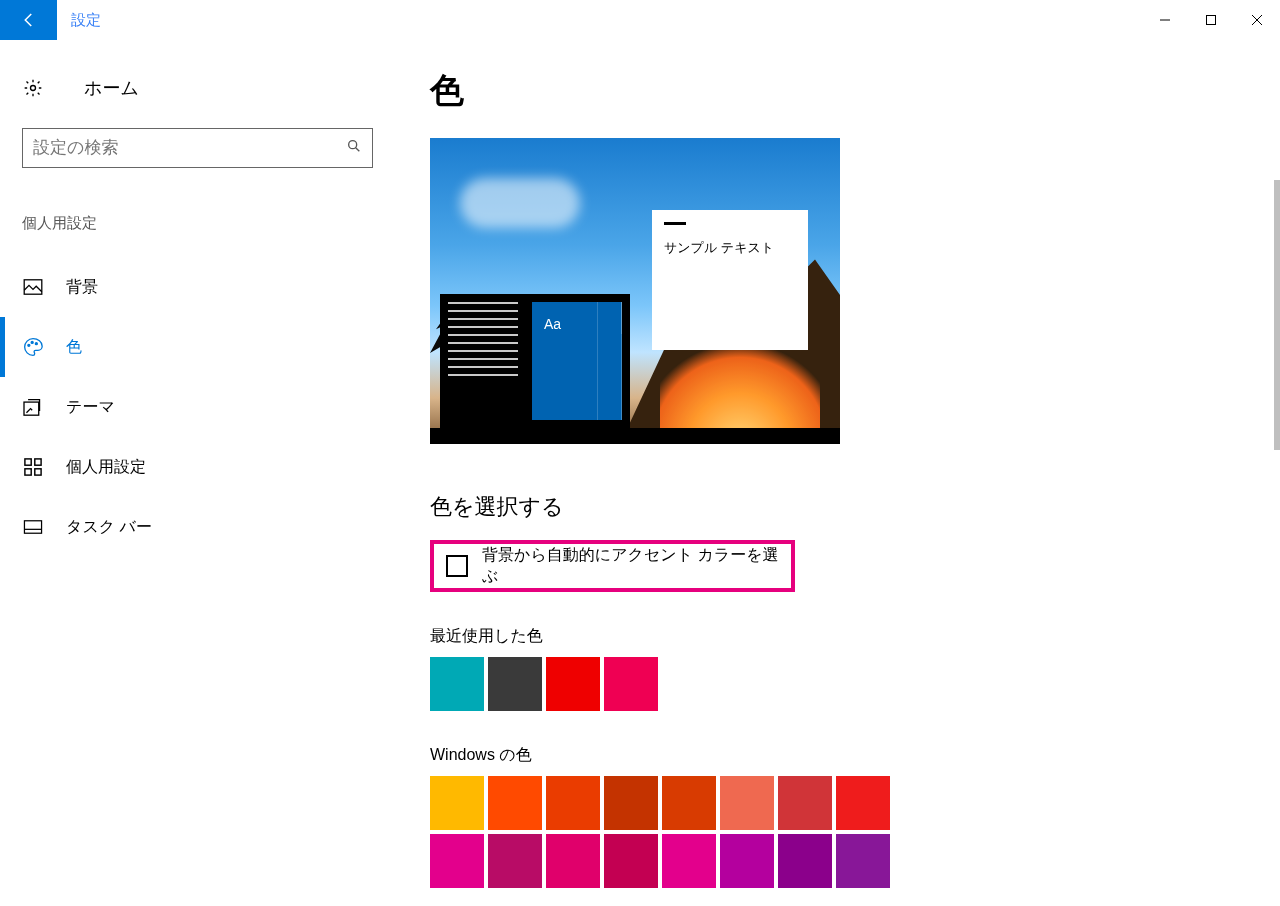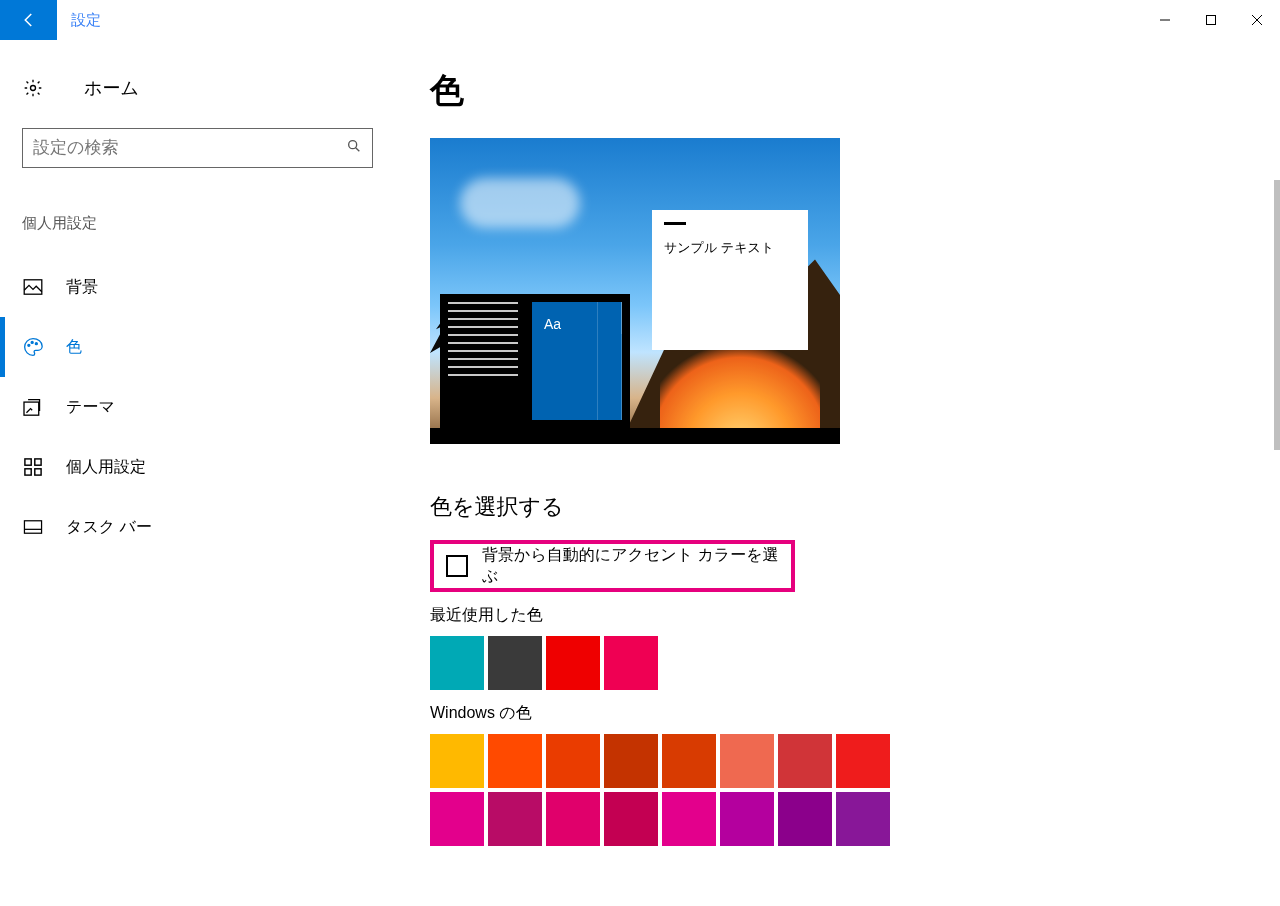--- a/index.html
+++ b/index.html
@@ -49,21 +49,21 @@
   .preview .sample-win { position:absolute; right:32px; top:72px; width:156px; height:140px; background:#fff; padding:12px; }
   .preview .sample-win .bar { width:22px; height:3px; background:#000; margin-bottom:14px; }
   .preview .sample-win .txt { font-size:13px; }
 
   .sub-heading { font-size: 22px; margin-top: 48px; margin-bottom: 18px; }
 
   .highlight-box { border: 4px solid #e6007e; width: 365px; height: 52px; display:flex; align-items:center; padding:15px 12px; gap:14px; }
   .chk { width:22px; height:22px; border:2px solid #000; flex-shrink:0; }
   .chk-label { font-size:16px; }
 
-  .mini-heading { font-size:16px; margin-top:13px; margin-bottom:10px; }
+  .mini-heading { font-size:16px; margin-top:34px; margin-bottom:10px; }
   .swatch-row { display:flex; gap:4px; flex-wrap:wrap; width: 470px; }
   .sw { width:54px; height:54px; }
 
   .scroll-track { position:absolute; right:0; top:0; width:6px; height:100%; background:transparent; }
   .scroll-thumb { position:absolute; right:0; top:140px; width:6px; height:270px; background:#bfbfbf; border-radius:0; }
 </style>
 </head>
 <body>
 
 <div class="titlebar">

